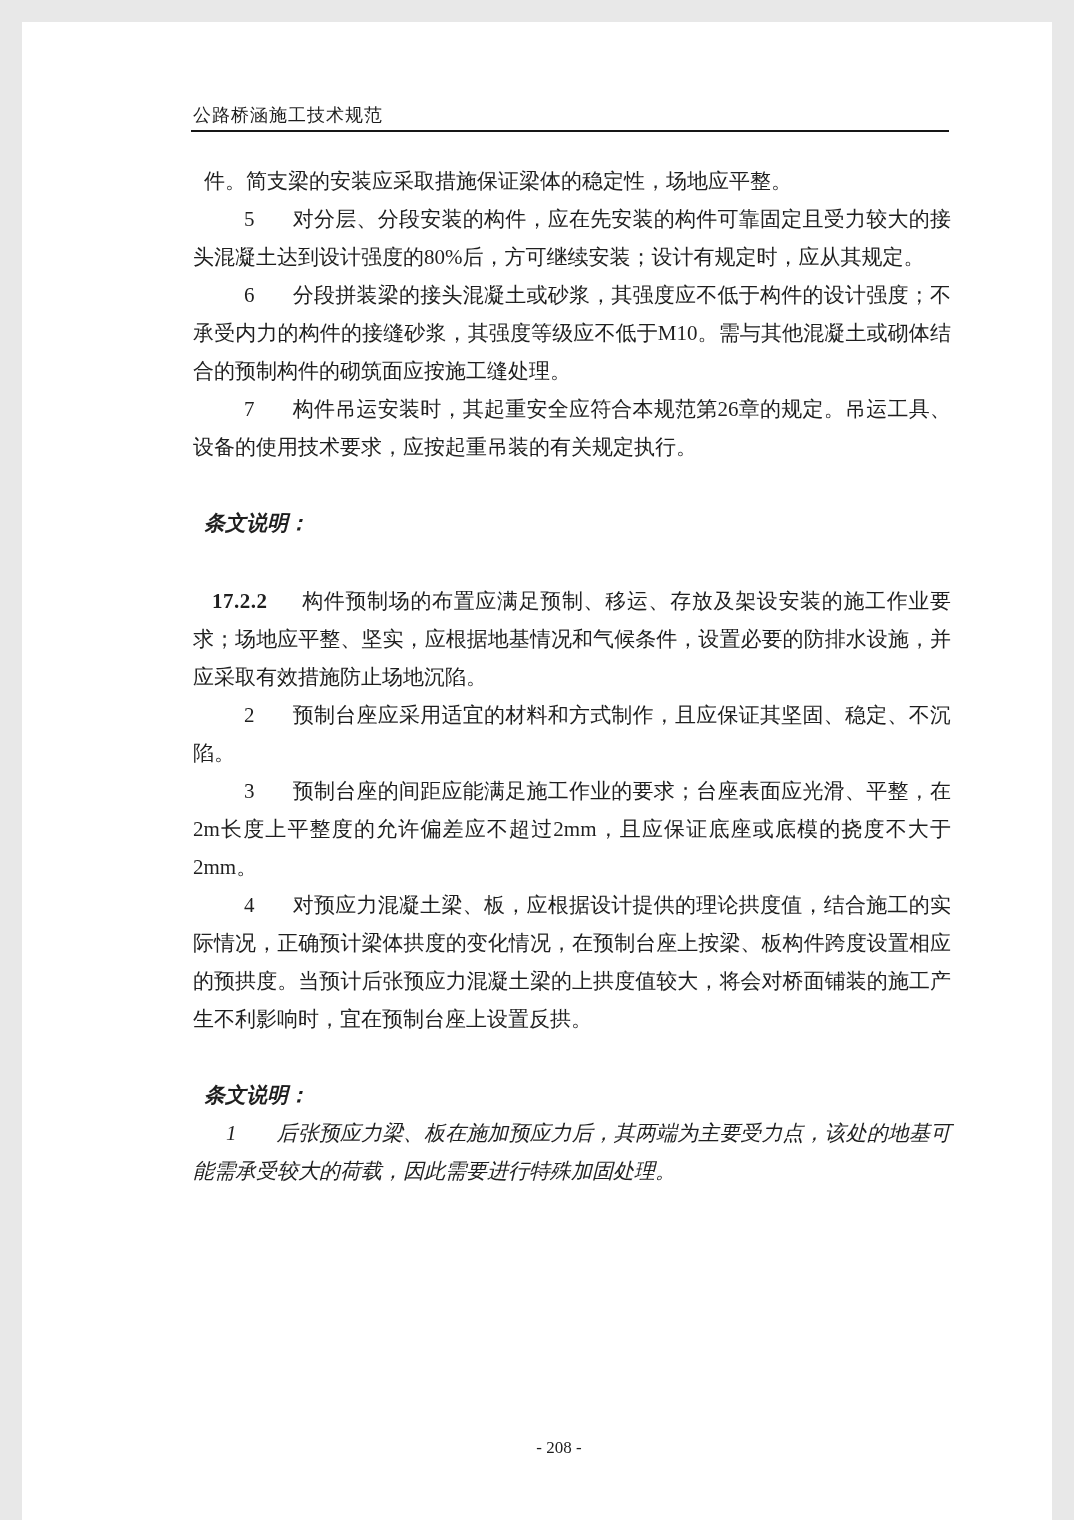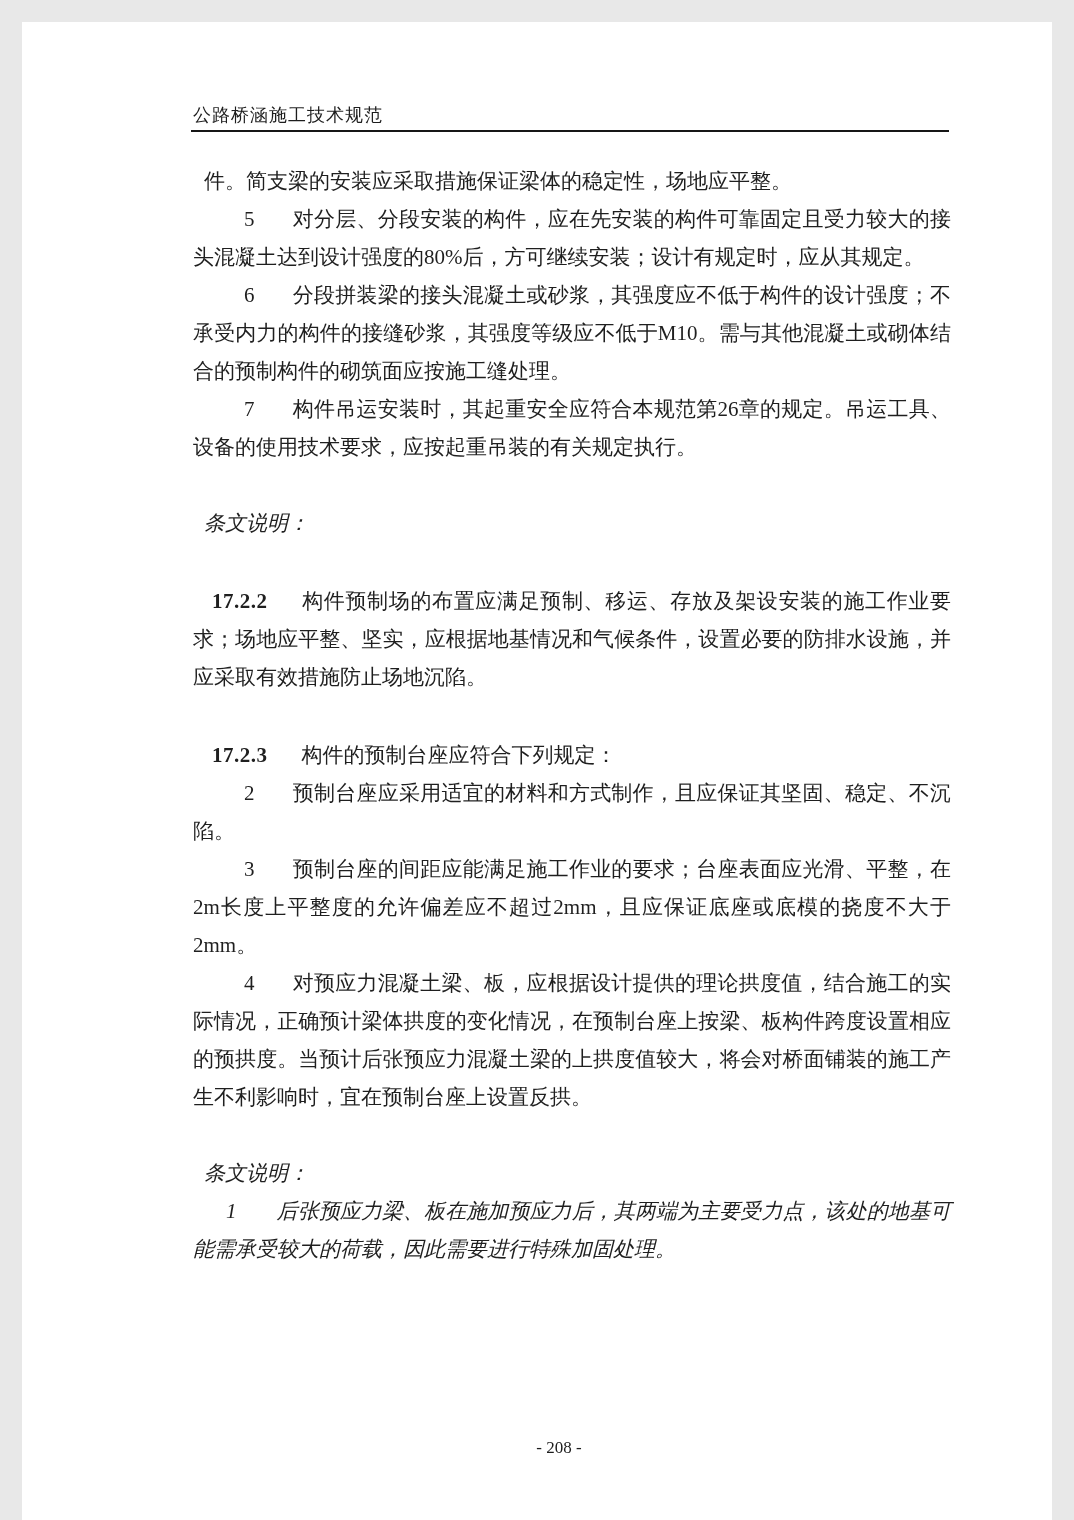--- a/index.html
+++ b/index.html
@@ -55,21 +55,21 @@
 
   .type-section { margin-top: 40px; text-indent: 8px; }
   .type-section .para-label {
     font-weight: 700;
     padding-right: 12px;
     letter-spacing: 0.5px;
   }
 
   .type-note-heading {
     margin-top: 38px;
-    font-weight: 400;
+    font-weight: 700;
     font-style: italic;
     text-indent: 0;
   }
 
   .type-note-item {
     font-style: italic;
     text-indent: 22px;
   }
   .type-note-item .para-label { padding-right: 18px; font-style: italic; }
 
@@ -90,21 +90,20 @@
   <div class="running-header">公路桥涵施工技术规范</div>
   <div class="header-rule"></div>
 
   <div class="doc-body">
       <p class="para type-plain"><span class="para-text">件。简支梁的安装应采取措施保证梁体的稳定性，场地应平整。</span></p>
       <p class="para type-item"><span class="para-label">5</span><span class="para-text">对分层、分段安装的构件，应在先安装的构件可靠固定且受力较大的接头混凝土达到设计强度的80%后，方可继续安装；设计有规定时，应从其规定。</span></p>
       <p class="para type-item"><span class="para-label">6</span><span class="para-text">分段拼装梁的接头混凝土或砂浆，其强度应不低于构件的设计强度；不承受内力的构件的接缝砂浆，其强度等级应不低于M10。需与其他混凝土或砌体结合的预制构件的砌筑面应按施工缝处理。</span></p>
       <p class="para type-item"><span class="para-label">7</span><span class="para-text">构件吊运安装时，其起重安全应符合本规范第26章的规定。吊运工具、设备的使用技术要求，应按起重吊装的有关规定执行。</span></p>
       <p class="para type-note-heading"><span class="para-text">条文说明：</span></p>
       <p class="para type-section"><span class="para-label">17.2.2</span><span class="para-text">构件预制场的布置应满足预制、移运、存放及架设安装的施工作业要求；场地应平整、坚实，应根据地基情况和气候条件，设置必要的防排水设施，并应采取有效措施防止场地沉陷。</span></p>
-      <p class="para type-section"><span class="para-label">17.2.3</span><span class="para-text">构件的预制台座应符合下列规定：</span></p>
       <p class="para type-item"><span class="para-label">2</span><span class="para-text">预制台座应采用适宜的材料和方式制作，且应保证其坚固、稳定、不沉陷。</span></p>
       <p class="para type-item"><span class="para-label">3</span><span class="para-text">预制台座的间距应能满足施工作业的要求；台座表面应光滑、平整，在2m长度上平整度的允许偏差应不超过2mm，且应保证底座或底模的挠度不大于2mm。</span></p>
       <p class="para type-item"><span class="para-label">4</span><span class="para-text">对预应力混凝土梁、板，应根据设计提供的理论拱度值，结合施工的实际情况，正确预计梁体拱度的变化情况，在预制台座上按梁、板构件跨度设置相应的预拱度。当预计后张预应力混凝土梁的上拱度值较大，将会对桥面铺装的施工产生不利影响时，宜在预制台座上设置反拱。</span></p>
       <p class="para type-note-heading"><span class="para-text">条文说明：</span></p>
       <p class="para type-note-item"><span class="para-label">1</span><span class="para-text">后张预应力梁、板在施加预应力后，其两端为主要受力点，该处的地基可能需承受较大的荷载，因此需要进行特殊加固处理。</span></p>
     </div>
 
   <div class="page-footer">- 208 -</div>
 </div>
 

